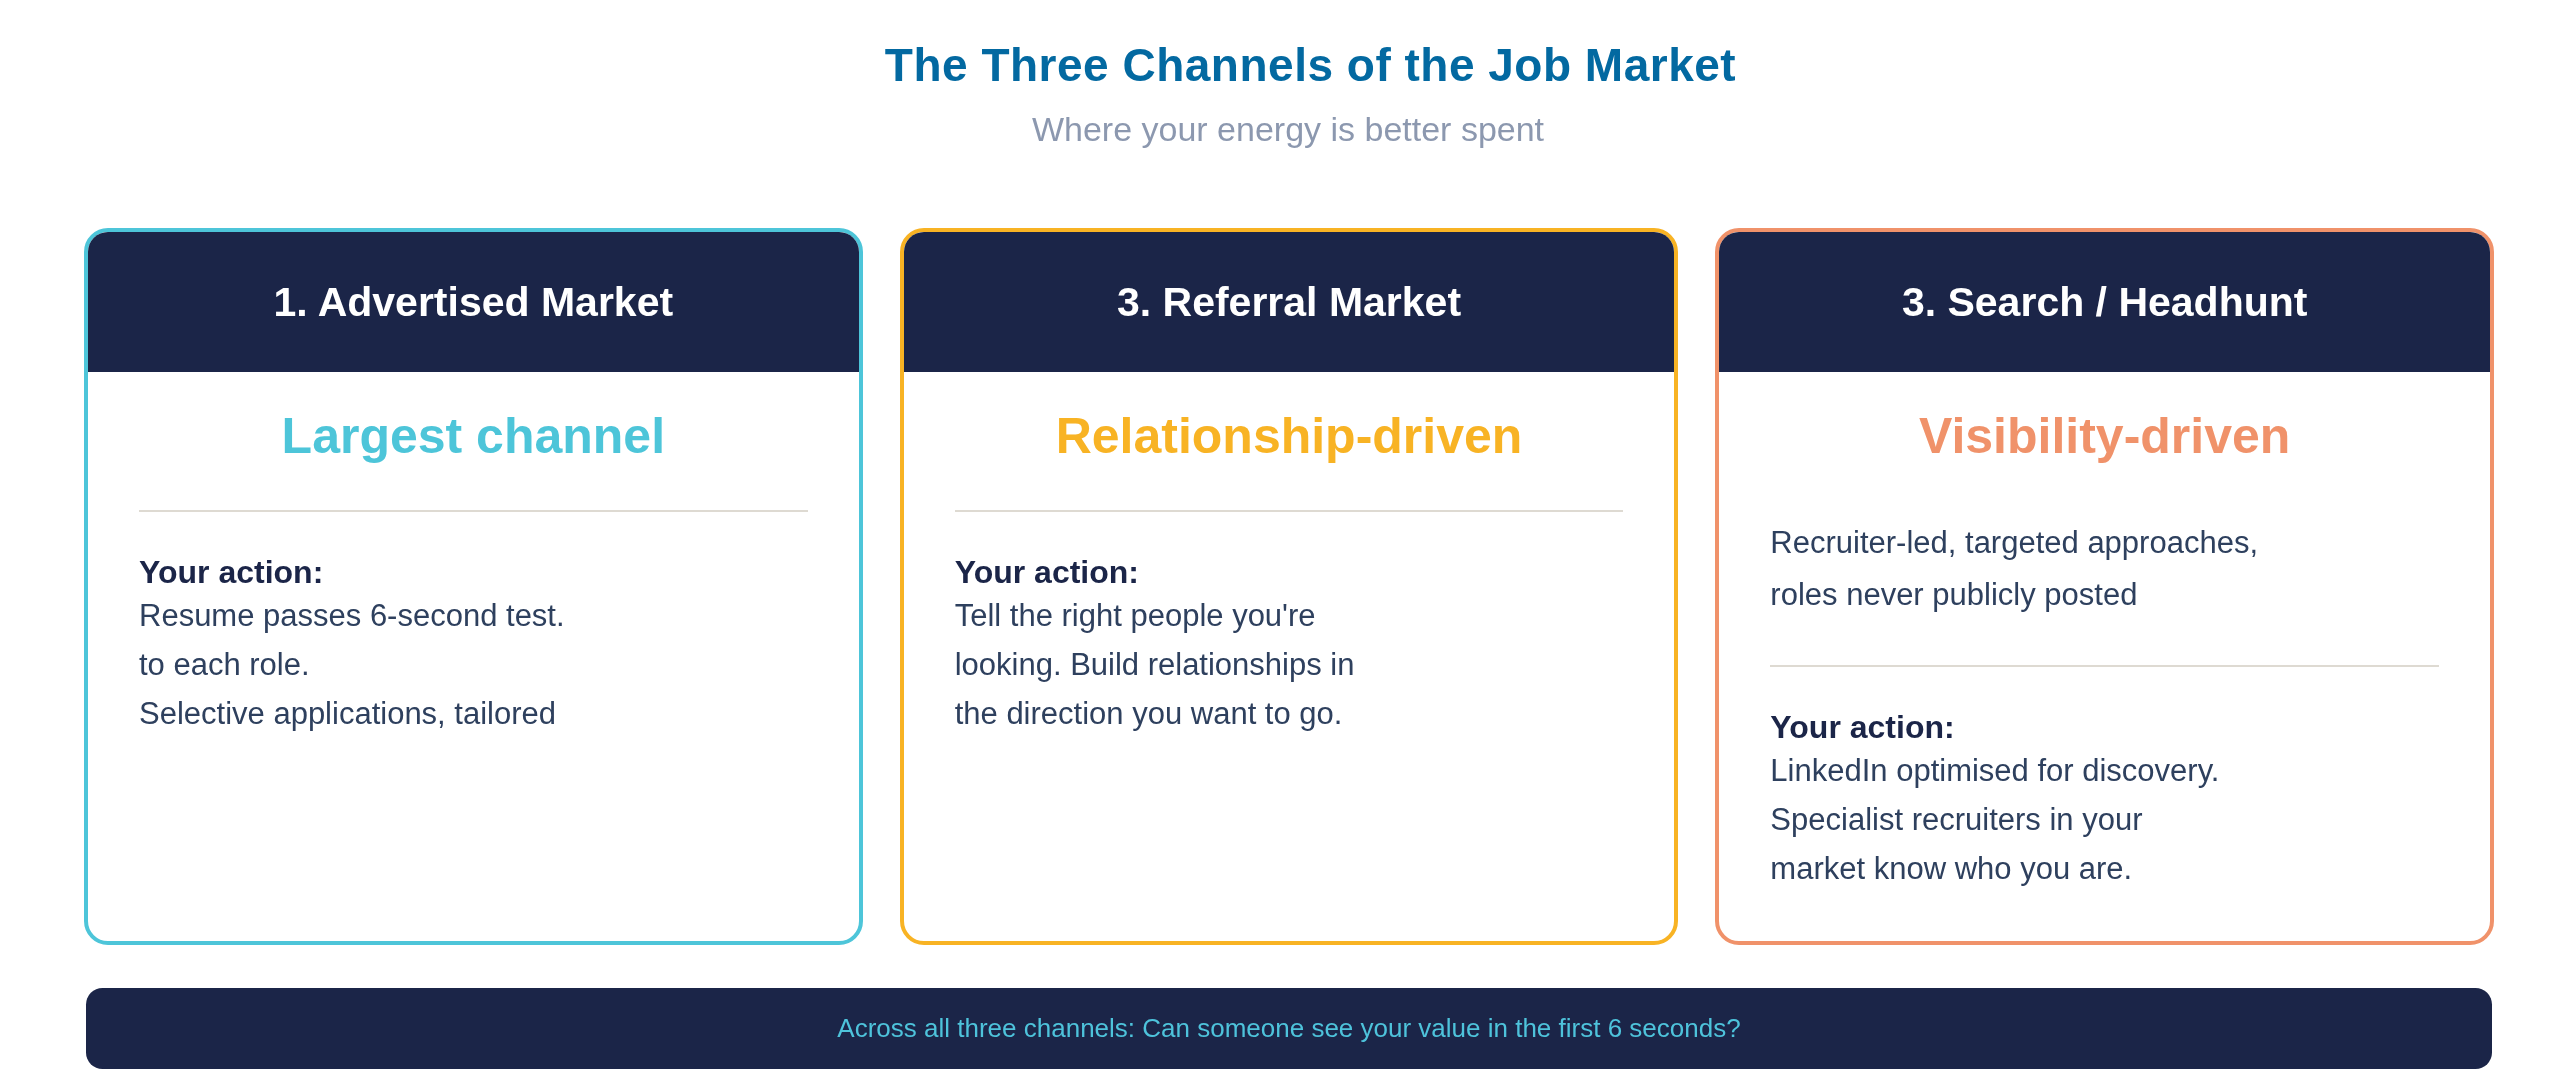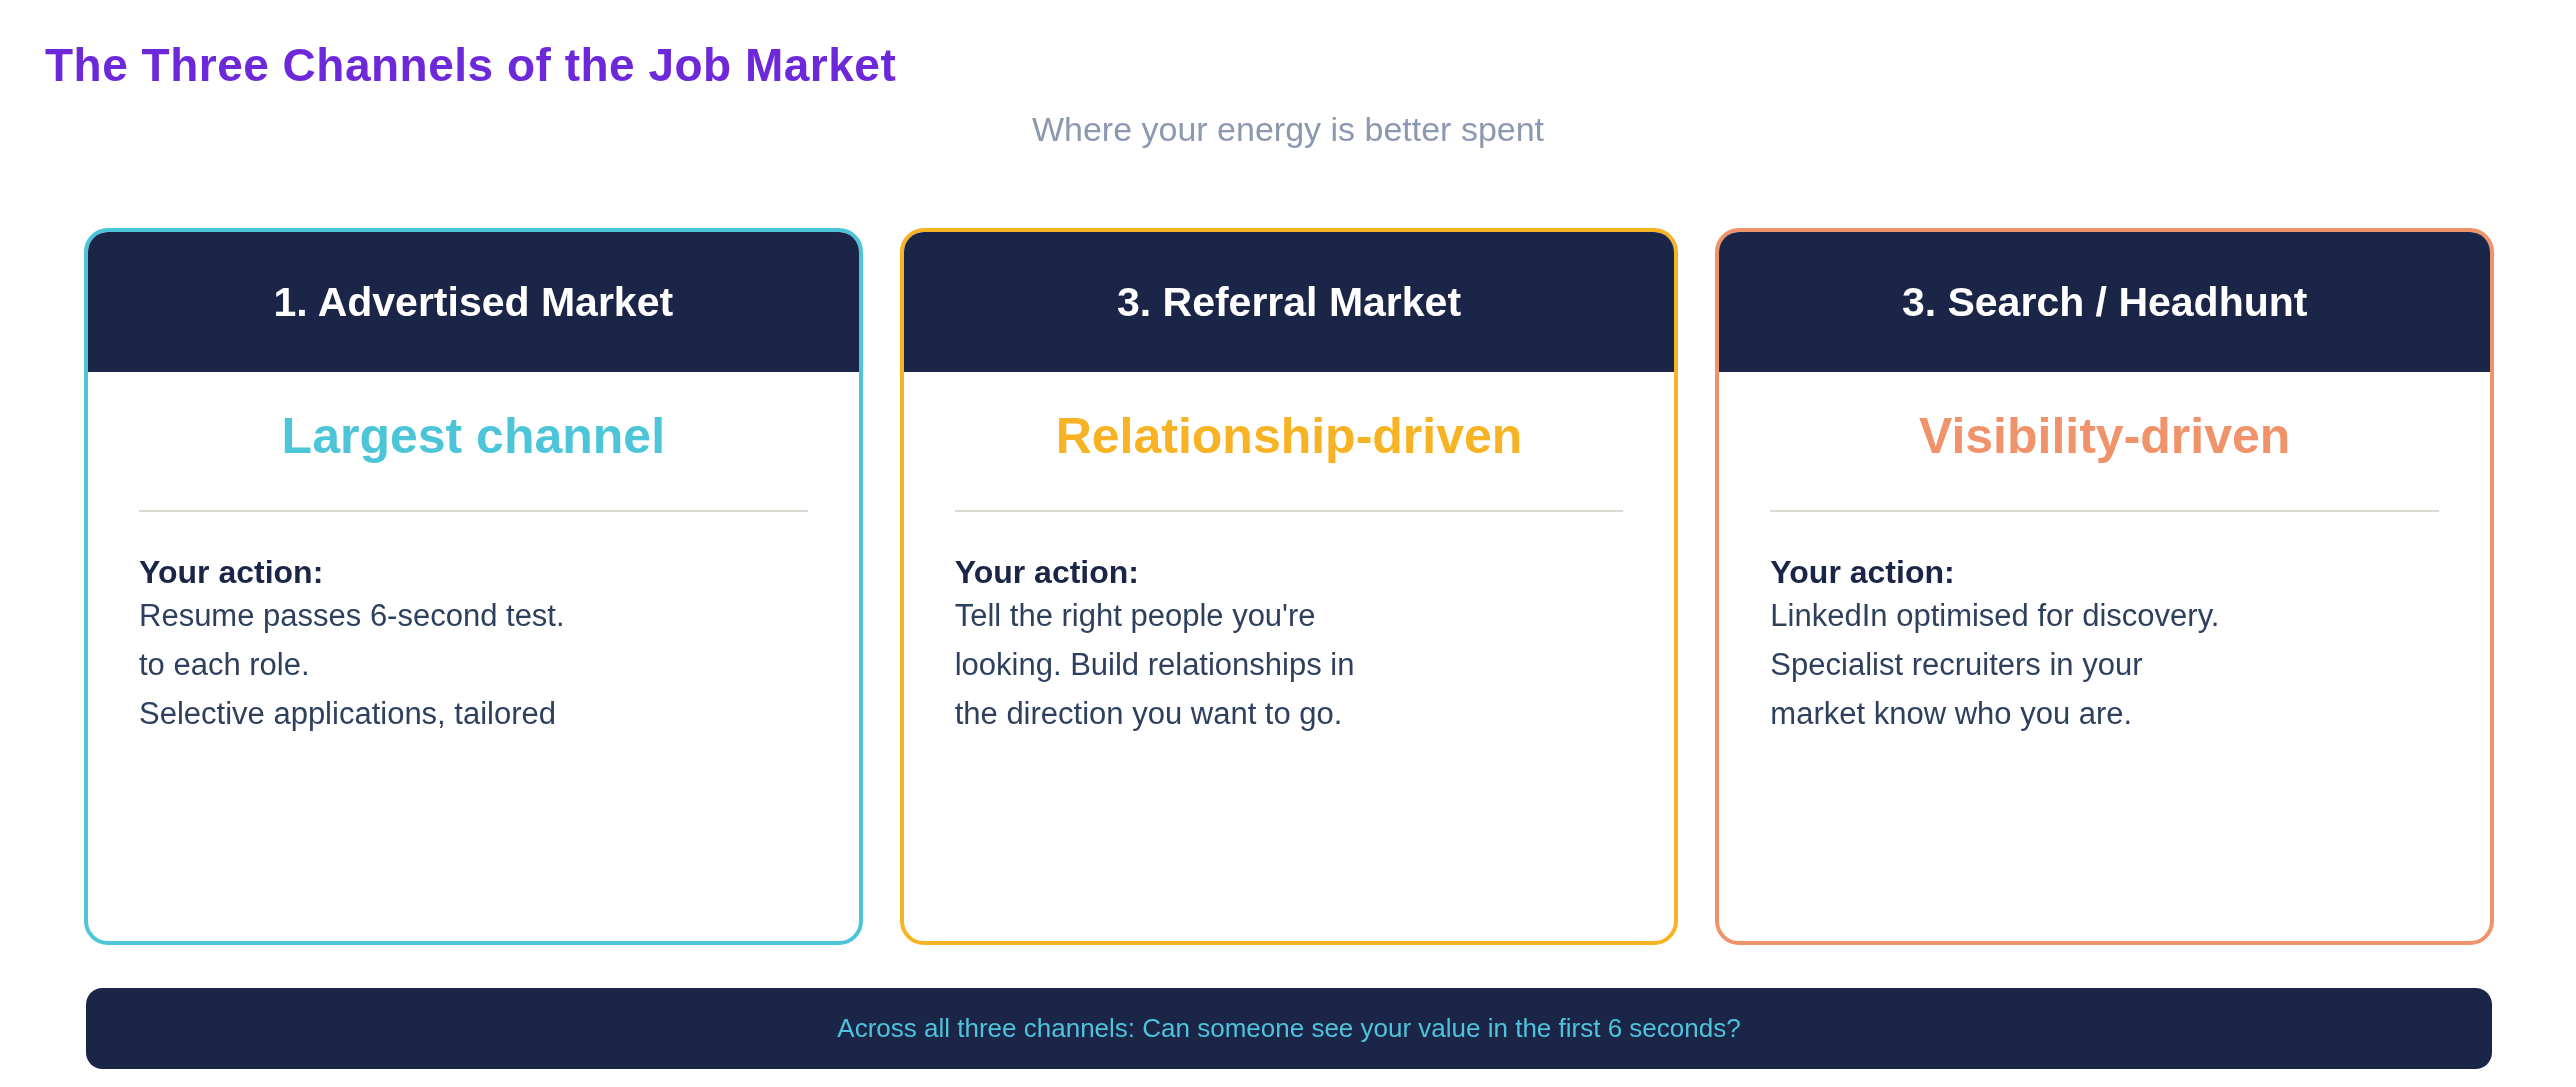--- a/index.html
+++ b/index.html
@@ -4,24 +4,24 @@
 <style>
   * { margin:0; padding:0; box-sizing:border-box; }
   html,body { background:#ffffff; }
   body {
     width:2576px; height:1087px;
     font-family:"Liberation Sans", sans-serif;
     overflow:hidden;
   }
   .page-title {
     margin-top:38px;
-    text-align:left;
+    text-align:center;
     font-size:46px;
     font-weight:bold;
-    color:#6d28d9;
+    color:#0369a1;
     letter-spacing:0.5px;
     padding-left:45px;
   }
   .page-subtitle {
     margin-top:18.3px;
     text-align:center;
     font-size:34px;
     color:#8C98AF;
   }
   .cards {
@@ -138,20 +138,24 @@
       </div>
     </div>
   </div>
 
   <div class="card" style="--accent: #F0926A;">
     <div class="card-header">
       <span>3. Search / Headhunt</span>
     </div>
     <div class="card-body">
       <div class="card-headline">Visibility-driven</div>
+      <div class="card-desc">
+        <div>Recruiter-led, targeted approaches,</div>
+        <div>roles never publicly posted</div>
+      </div>
       <div class="card-divider"></div>
       <div class="action-label">Your action:</div>
       <div class="action-text">
         <div>LinkedIn optimised for discovery.</div>
         <div>Specialist recruiters in your</div>
         <div>market know who you are.</div>
       </div>
     </div>
   </div>
 

